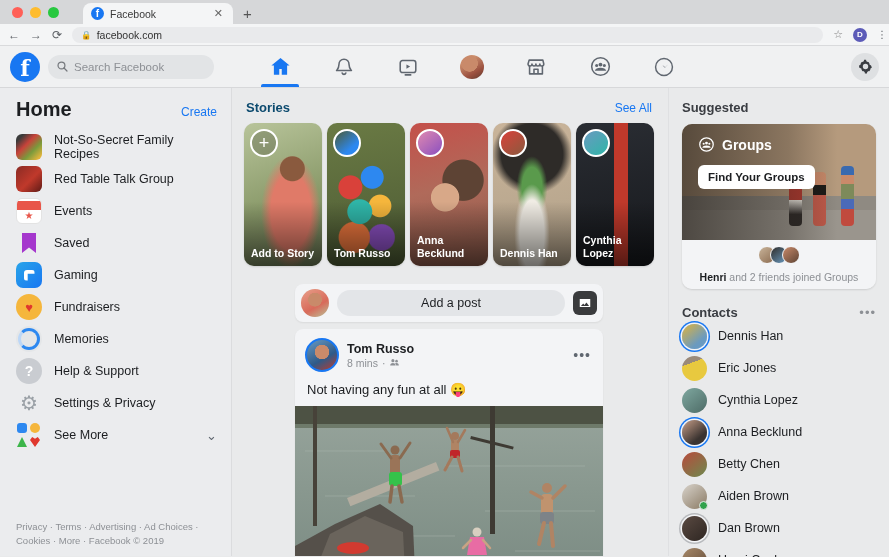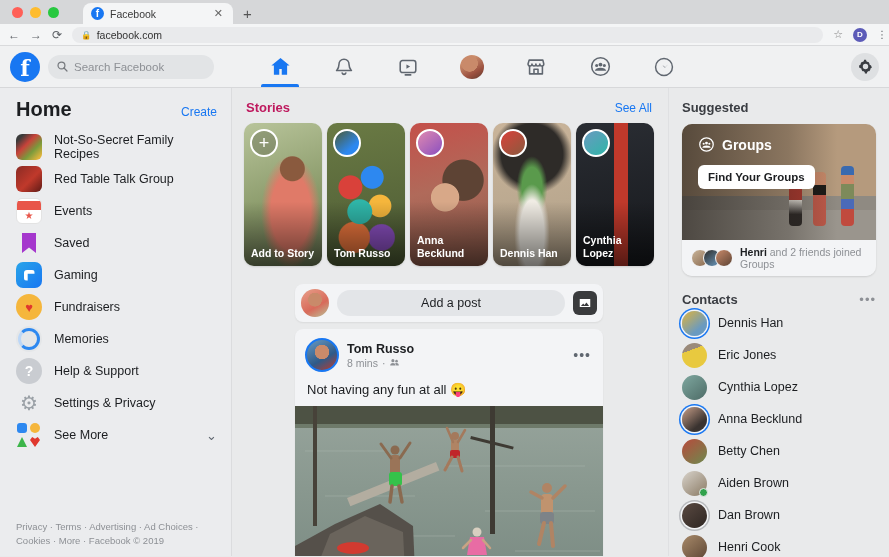--- a/index.html
+++ b/index.html
@@ -88,21 +88,21 @@
   .si-seemore .s2{ background:#f5b63c; border-radius:50%; }
   .si-seemore .s3{ background:#3cb54a; clip-path:polygon(50% 0,100% 100%,0 100%); }
   .si-seemore .s4{ background:#e0382e; clip-path:polygon(50% 18%,78% 0,100% 30%,50% 100%,0 30%,22% 0); }
   .side-label { font-size:12.5px; color:#1c1e21; }
   .side-item .chev { margin-left:auto; color:#606770; font-size:13px; }
   .sidebar-footer { position:absolute; left:16px; right:16px; bottom:8px; font-size:9.5px; color:#8d9095; line-height:1.5; }
 
   
   .main-col { flex:1; background:#e9eaeb; padding:8px 14px 0 12px; overflow:hidden; }
   .section-head { display:flex; justify-content:space-between; align-items:center; margin:4px 2px 8px; }
-  .section-title { font-size:13px; font-weight:bold; color:#be185d; }
+  .section-title { font-size:13px; font-weight:bold; color:#0c4a6e; }
   .see-all { font-size:12px; color:#1877F2; }
   .stories-row { display:flex; gap:5px; }
   .story-card { width:78px; height:143px; border-radius:10px; overflow:hidden; position:relative; flex:none;
                 box-shadow:0 1px 2px rgba(0,0,0,.12); }
   .story-bg { position:absolute; inset:0; }
   .sb-0 { background:radial-gradient(circle at 62% 32%, #8a5a3e 0 11%, transparent 12%),
                     radial-gradient(ellipse at 60% 62%, #e07a68 0 30%, transparent 45%),
                     linear-gradient(160deg,#b8c49a,#8a9a6a 55%,#6f7d58); }
   .sb-1 { background:radial-gradient(circle at 30% 45%, #d9413a 0 12%, transparent 13%),
                     radial-gradient(circle at 58% 38%, #2d88f0 0 11%, transparent 12%),
@@ -164,21 +164,21 @@
   .gh-fig { position:absolute; bottom:14px; width:13px; border-radius:4px; }
   .gh-f1 { right:74px; height:58px; background:linear-gradient(#2e2a28 26%, #b03a30 26% 55%, #e8e4dc 55%, #2e2a28 80%); }
   .gh-f2 { right:50px; height:54px; background:linear-gradient(#c98a6a 24%, #1c1a18 24% 42%, #c05a4a 42%); }
   .gh-f3 { right:22px; height:60px; background:linear-gradient(#3a6ab0 15%, #c98a6a 15% 30%, #7d8a5a 30% 55%, #4a6ab8 55% 72%, #c04a3e 72%); }
   .groups-overlay { position:absolute; inset:0; background:linear-gradient(90deg, rgba(30,25,20,.62), rgba(30,25,20,.28) 55%, transparent 80%);
                     padding:12px 16px; color:#fff; }
   .groups-brand { display:flex; align-items:center; gap:7px; font-size:14px; font-weight:bold; }
   .groups-desc { font-size:11px; line-height:1.35; margin-top:6px; max-width:120px; }
   .find-groups-btn { margin-top:12px; display:inline-block; background:#fff; color:#1c1e21; font-size:11.5px;
                      font-weight:bold; border-radius:6px; padding:6px 10px; }
-  .groups-footer { background:#f3f4f6; display:flex; align-items:center; gap:7px; padding:6px 9px; }
+  .groups-footer { background:#f3f4f6; display:flex; align-items:center; gap:7px; padding:6px 9px;flex-direction:column; }
   .joined-avatars { display:flex; }
   .joined-avatars i { width:18px; height:18px; border-radius:50%; border:1.5px solid #f3f4f6; display:block; }
   .ja-1 { background:linear-gradient(140deg,#c9b49a,#8a6a4f); }
   .ja-2 { background:linear-gradient(140deg,#2e2b28,#6a9ac0); margin-left:-6px; }
   .ja-3 { background:linear-gradient(140deg,#c98a6a,#5d4334); margin-left:-6px; }
   .joined-text { font-size:10.5px; color:#8d9095; }
   .joined-text b { color:#1c1e21; }
 
   .contacts-head { display:flex; justify-content:space-between; align-items:center; margin:16px 0 0; }
   .contacts-menu { color:#8d9095; font-size:13px; letter-spacing:1px; }

